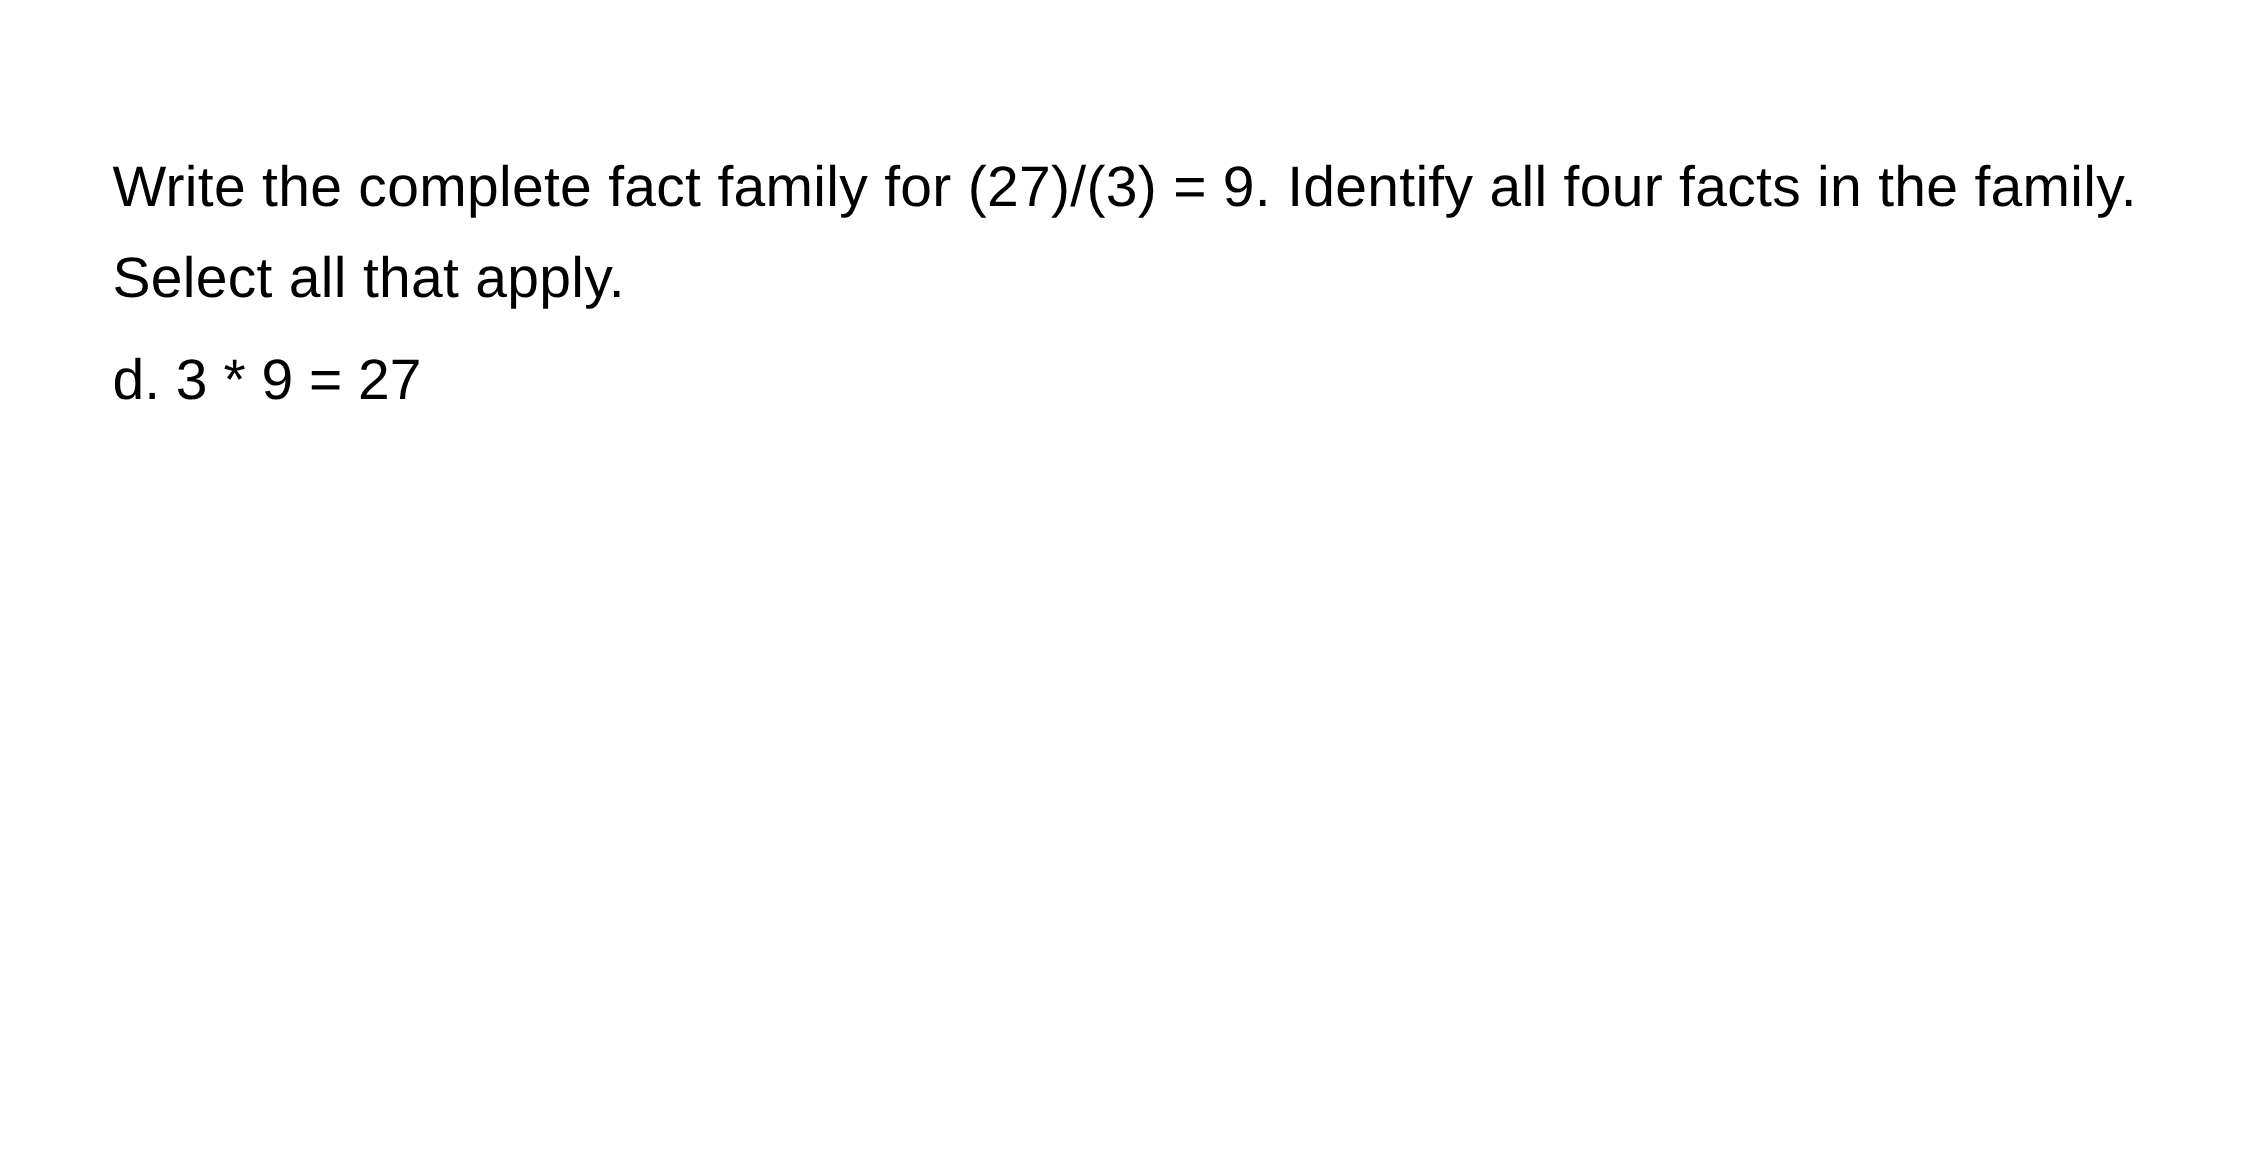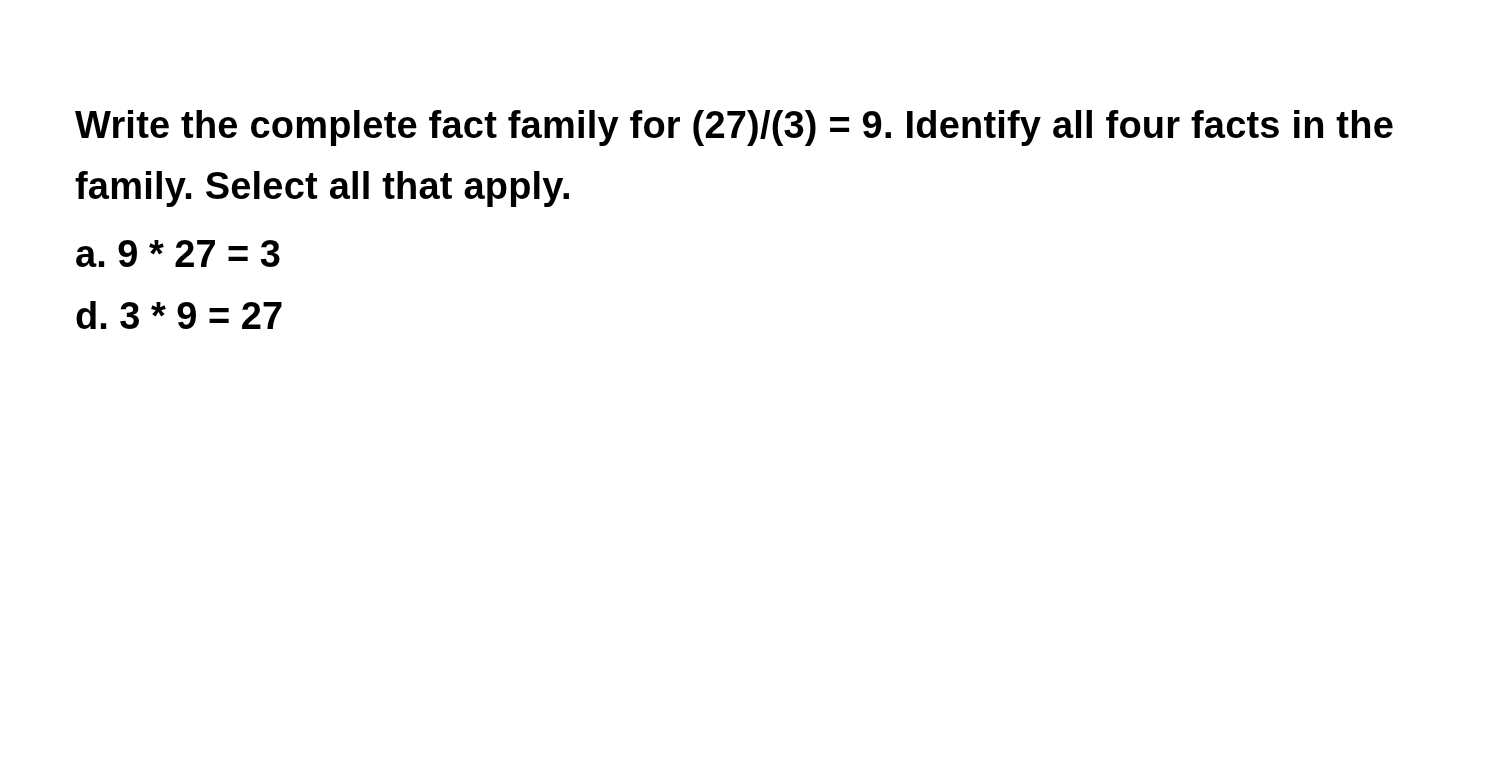--- a/index.html
+++ b/index.html
@@ -1,19 +1,18 @@
 <!DOCTYPE html>
 <html><head>
   <meta charset="utf-8">
   <style>
     * {
       margin: 0;
       padding: 0;
       box-sizing: border-box;
-      font-weight: bold;
     }
     body {
       width: 1500px;
       height: 776px;
       background: #ffffff;
       font-family: -apple-system, BlinkMacSystemFont, "Segoe UI", Helvetica, Arial, sans-serif;
       color: #000000;
       padding: 95px 75px;
     }
     .question-text {
@@ -29,15 +28,14 @@
     .option {
       margin-bottom: 4px;
     }
   </style>
 </head>
 <body>
 
 <div class="question-text">Write the complete fact family for (27)/(3) = 9. Identify all four facts in the family. Select all that apply.</div>
 
 <div class="options">
-  <div class="option">a. 9 * 27 = 3</div>
   <div class="option">d. 3 * 9 = 27</div>
 </div>
 
 </body></html>

